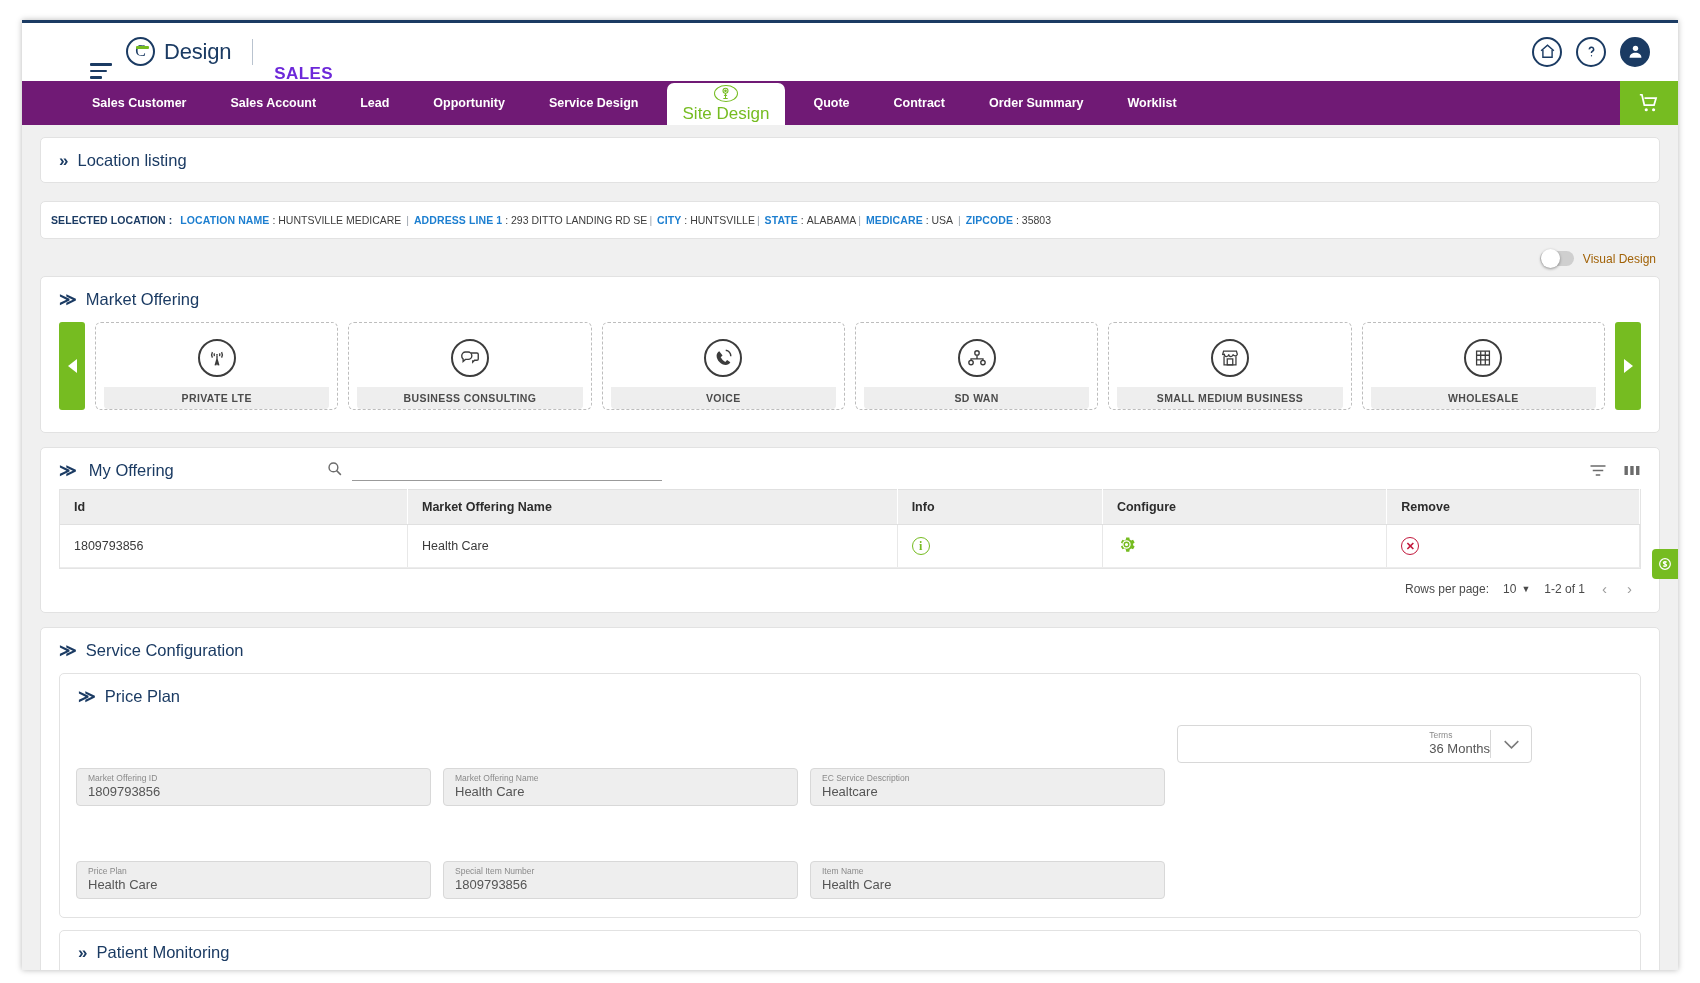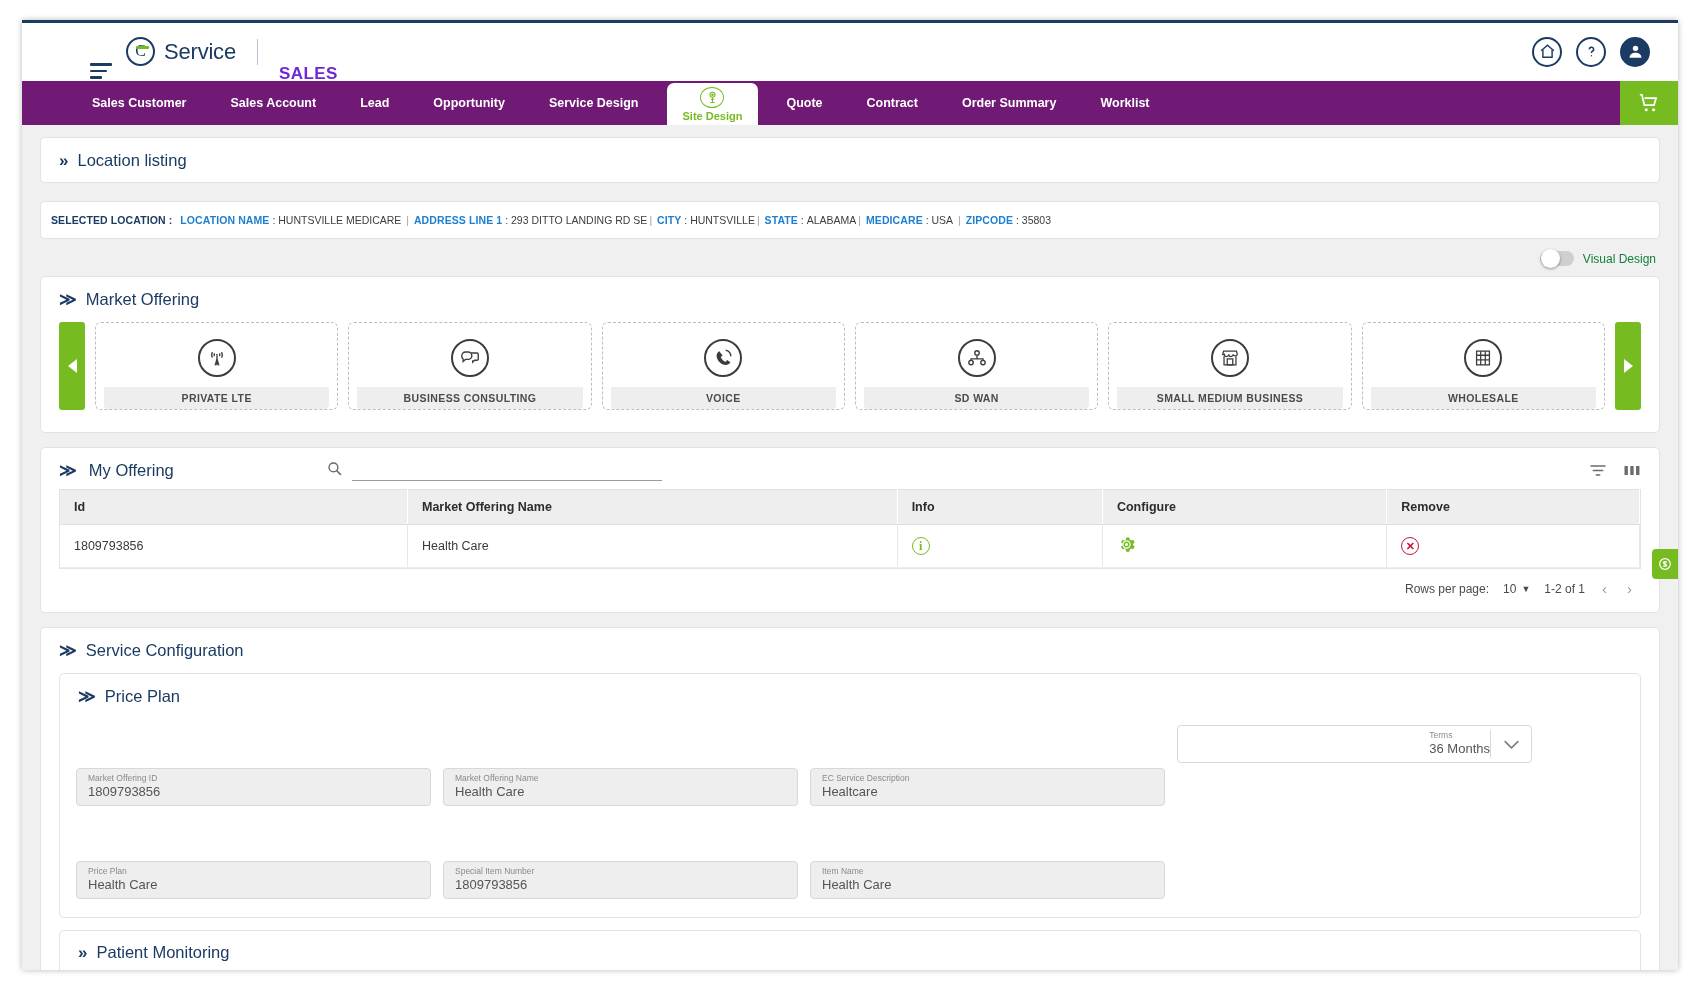--- a/index.html
+++ b/index.html
@@ -112,21 +112,21 @@
     gap: 2px;
     padding: 4px 16px 3px 16px;
     margin: 2px 6px 0 6px;
     color: #76bc21;
   }
   .navtab.active .tab-icon {
     width: 24px; height: 24px; border-radius: 50%;
     border: 1.6px solid #76bc21;
     display: flex; align-items: center; justify-content: center;
   }
-  .navtab.active .tab-label { font-size: 11px; font-weight: bold; color: #76bc21; }
+  .navtab.active .tab-label { font-size: 17px; font-weight: normal; color: #76bc21; }
   .cart-btn {
     margin-left: auto;
     width: 58px;
     background: #76bc21;
     display: flex; align-items: center; justify-content: center;
     cursor: pointer;
   }
 
   
   .content {
@@ -186,21 +186,21 @@
   .switch {
     width: 34px; height: 15px; border-radius: 8px;
     background: #cfcfcf; position: relative; cursor: pointer;
   }
   .switch .knob {
     position: absolute; left: 1px; top: -2px;
     width: 19px; height: 19px; border-radius: 50%;
     background: #ffffff;
     box-shadow: 0 1px 3px rgba(0,0,0,0.4);
   }
-  .toggle-label { font-size: 12px; color: #15803d; }
+  .toggle-label { font-size: 12px; color: #a16207; }
 
   
   .mo-card { margin-top: 0; }
   .carousel {
     display: flex; align-items: stretch;
     padding: 0 0 22px 0;
     gap: 0;
   }
   .arrow {
     width: 26px; background: #76bc21;
@@ -385,21 +385,21 @@
       <div class="hamburger">
         <span></span>
           <span></span>
           <span></span>
       </div>
       <div class="brand">
         <div class="brand-logo">
           <div class="dash"></div>
           <div class="c-glyph">C</div>
         </div>
-        <div class="brand-name">Service</div>
+        <div class="brand-name">Design</div>
         <div class="brand-sep"></div>
         <div class="brand-sub">SALES</div>
       </div>
       <div class="topbar-right">
         <div class="circ-icon">
           <svg width="17" height="17" viewBox="0 0 24 24" fill="none" stroke="#1b3b63" stroke-width="2">
             <path d="M3 11 L12 3 L21 11"></path>
               <path d="M5.5 10 V20 H18.5 V10"></path>
           </svg>
         </div>

